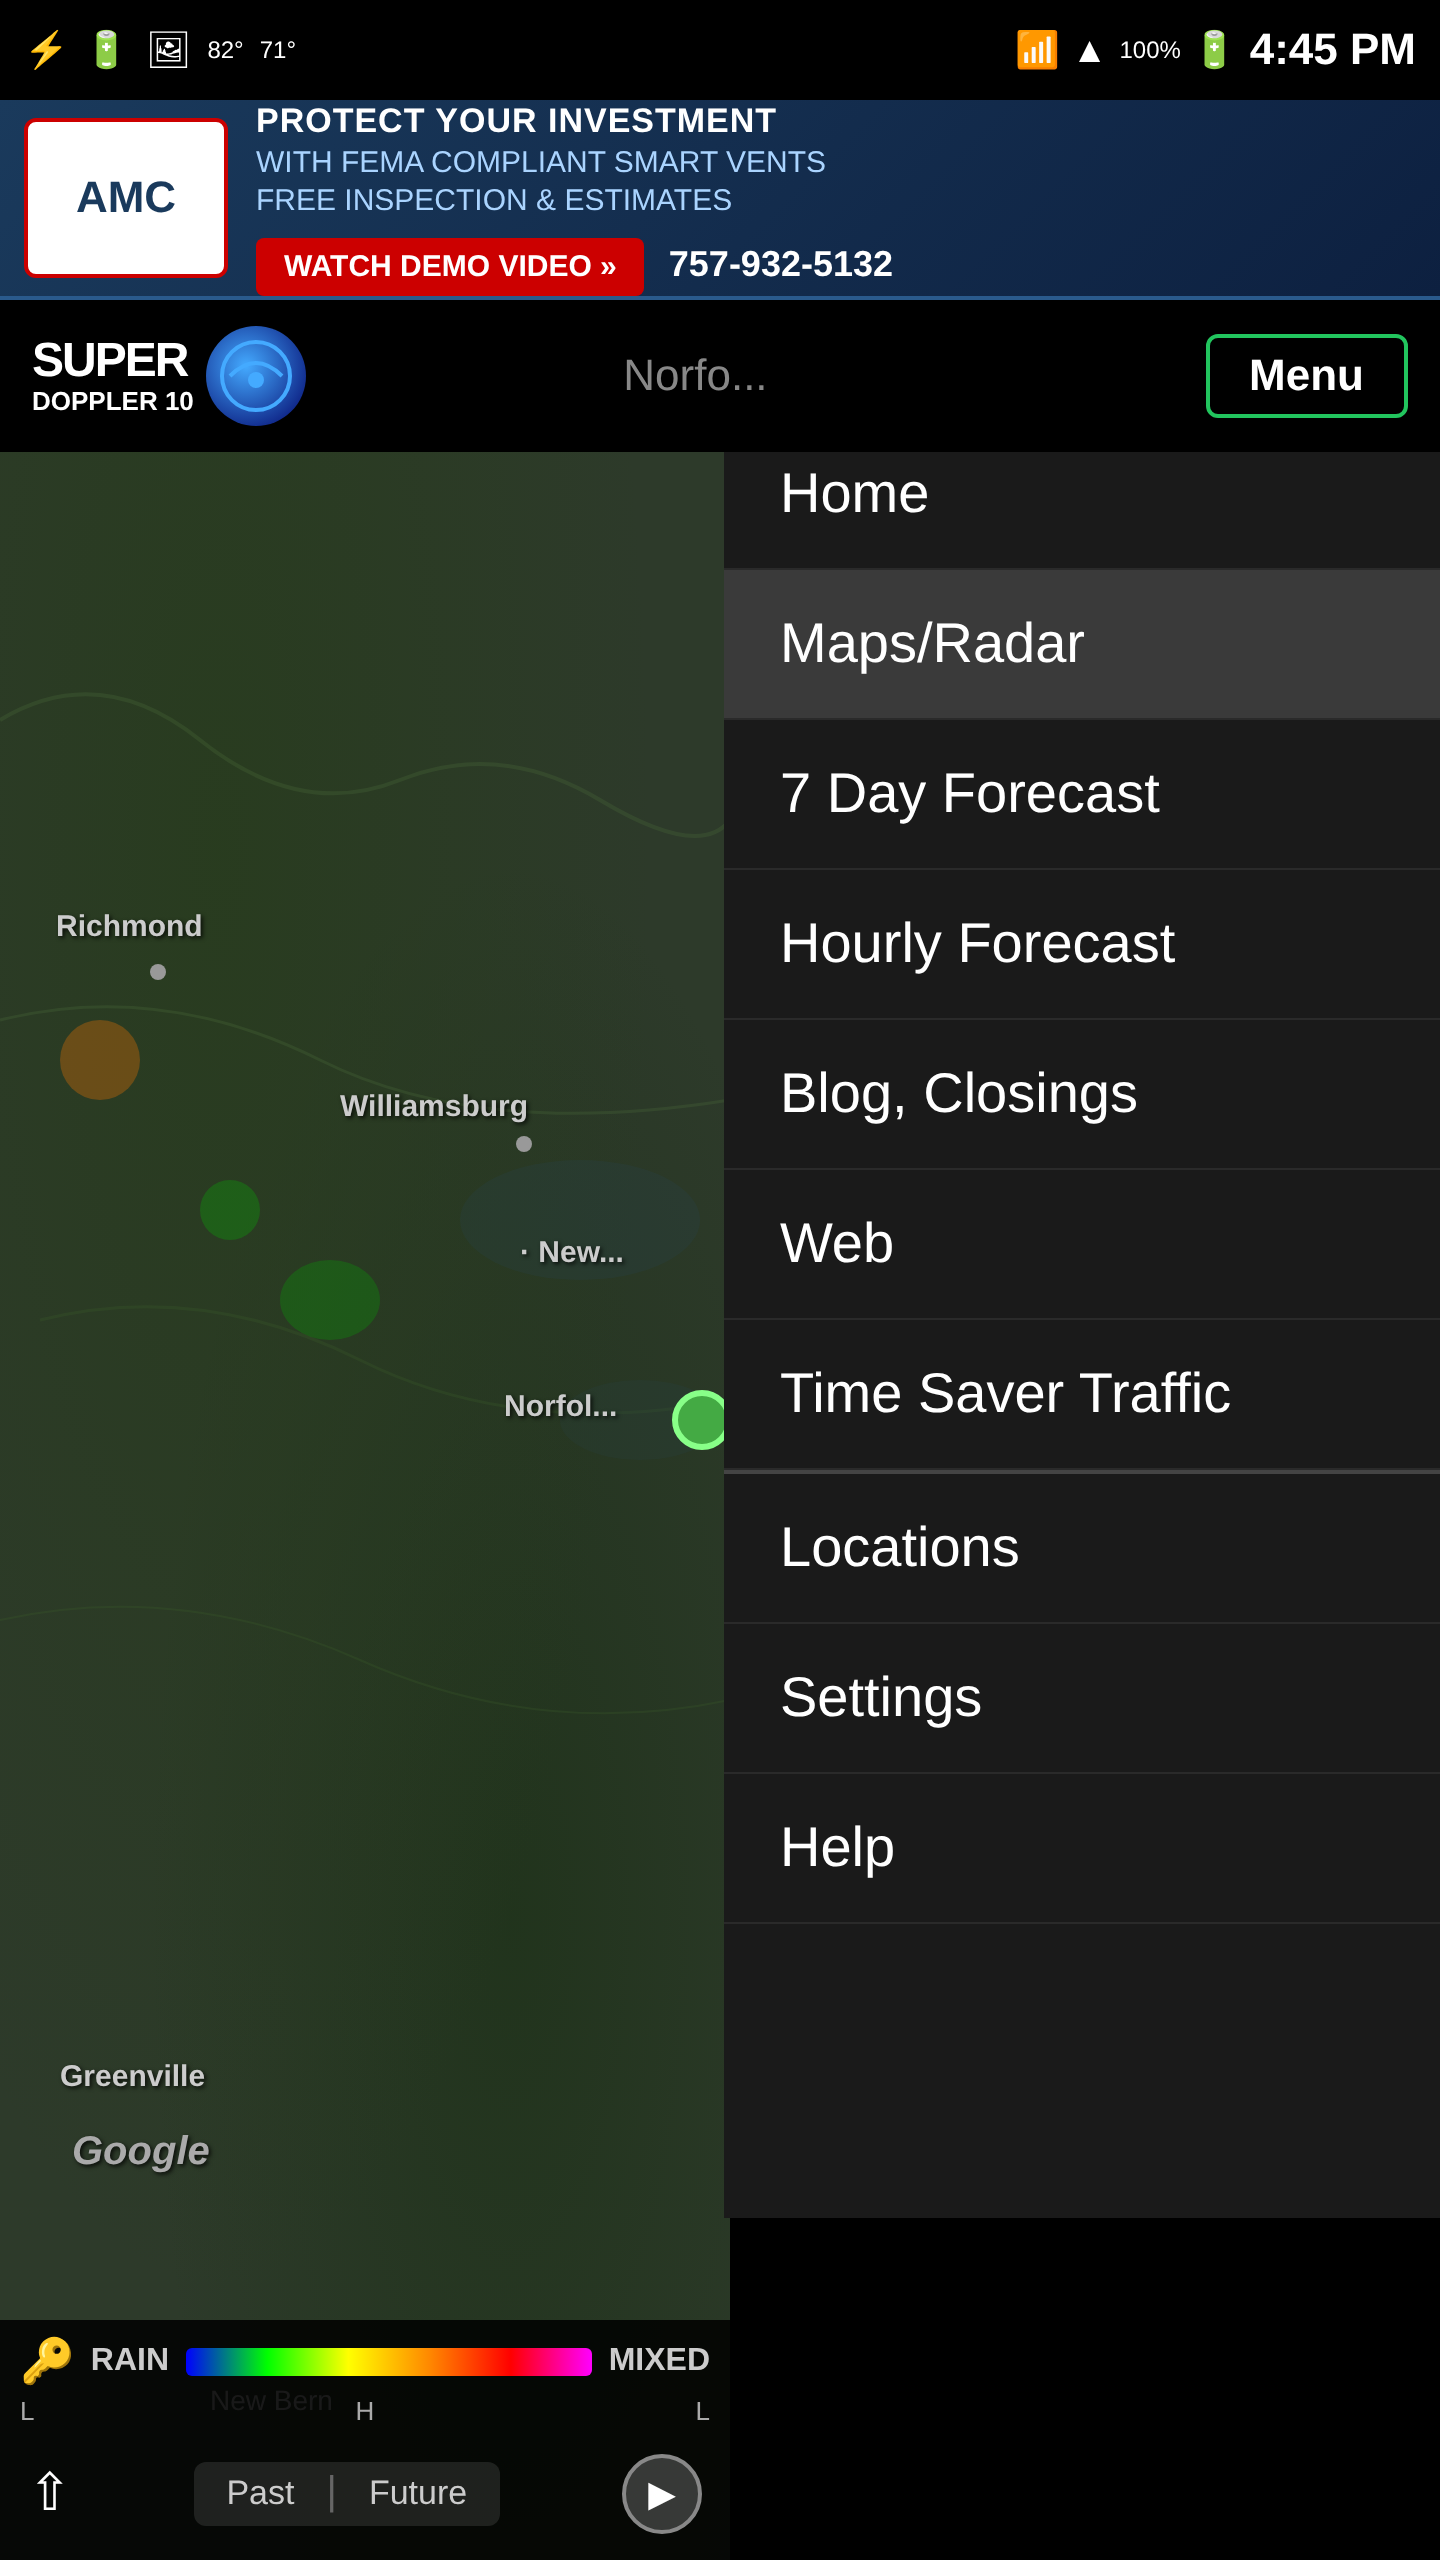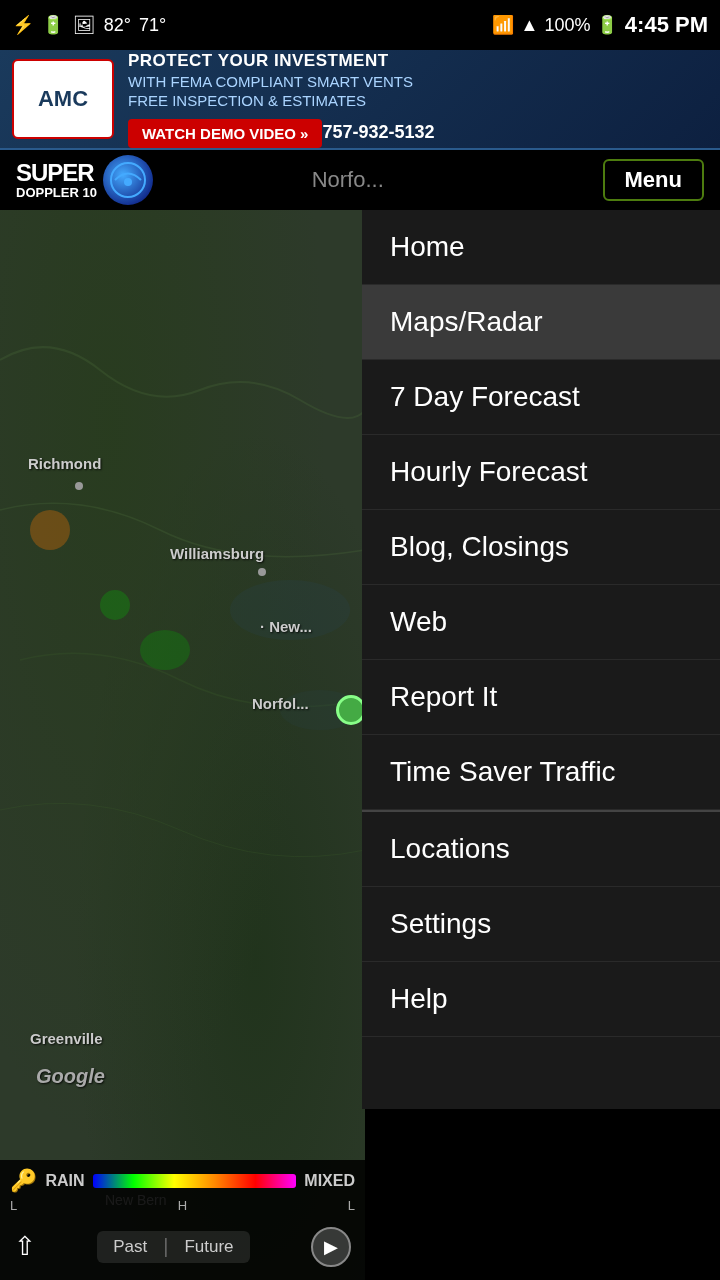--- a/index.html
+++ b/index.html
@@ -36,21 +36,21 @@
       display: flex;
       align-items: center;
       gap: 6px;
     }
     .status-icon {
       color: #fff;
       font-size: 18px;
     }
     .status-text {
       color: #fff;
-      font-size: 18px;
+      font-size: 12px;
     }
     .status-time {
       color: #fff;
       font-size: 22px;
       font-weight: bold;
     }
 
     
     #ad-banner {
       position: absolute;
@@ -112,21 +112,21 @@
       color: #fff;
       margin-top: 4px;
     }
 
     
     #app-header {
       position: absolute;
       top: 150px;
       left: 0;
       width: 720px;
-      height: 60px;
+      height: 76px;
       background: #000;
       display: flex;
       align-items: center;
       justify-content: space-between;
       padding: 0 16px;
       z-index: 99;
     }
     .app-logo {
       display: flex;
       align-items: center;
@@ -157,21 +157,21 @@
     }
     .header-city {
       color: #888;
       font-size: 22px;
       flex: 1;
       text-align: center;
       margin-left: -60px;
     }
     .menu-btn {
       background: transparent;
-      border: 2px solid #4d7c0f;
+      border: 2px solid #22c55e;
       color: #fff;
       font-size: 22px;
       padding: 6px 20px;
       border-radius: 6px;
       cursor: pointer;
       font-weight: bold;
     }
 
     
     #map-bg {
@@ -366,21 +366,21 @@
 </div>
 
 <div id="ad-banner">
   <div class="ad-logo">
     <span>AMC</span>
   </div>
   <div class="ad-text">
     <div class="ad-line1">PROTECT YOUR INVESTMENT</div>
     <div class="ad-line2">WITH FEMA COMPLIANT SMART VENTS</div>
     <div class="ad-line2">FREE INSPECTION &amp; ESTIMATES</div>
-    <div style="display:flex; align-items:center; margin-top:4px;">
+    <div style="display:flex; align-items:center; gap:12px; margin-top:4px;">
       <span class="ad-cta">WATCH DEMO VIDEO »</span>
       <span class="ad-phone">757-932-5132</span>
     </div>
   </div>
 </div>
 
 <div id="app-header">
   <div class="app-logo">
     <div style="display:flex;flex-direction:column;line-height:1.1;">
       <span class="logo-text-super">SUPER</span>
@@ -468,23 +468,20 @@
     <div class="menu-item">
       <span class="menu-item-text">Hourly Forecast</span>
     </div>
     <div class="menu-item">
       <span class="menu-item-text">Blog, Closings</span>
     </div>
     <div class="menu-item">
       <span class="menu-item-text">Web</span>
     </div>
     <div class="menu-item">
-      <span class="menu-item-text">Report It</span>
-    </div>
-    <div class="menu-item">
       <span class="menu-item-text">Time Saver Traffic</span>
     </div>
     <div class="menu-divider"></div>
     <div class="menu-item">
       <span class="menu-item-text">Locations</span>
     </div>
     <div class="menu-item">
       <span class="menu-item-text">Settings</span>
     </div>
     <div class="menu-item">

